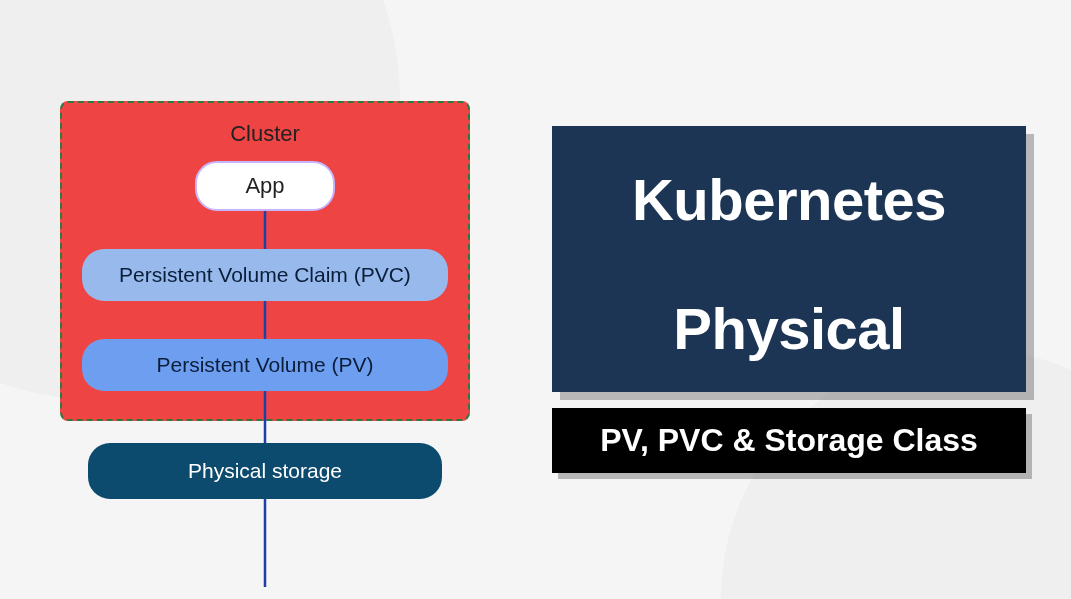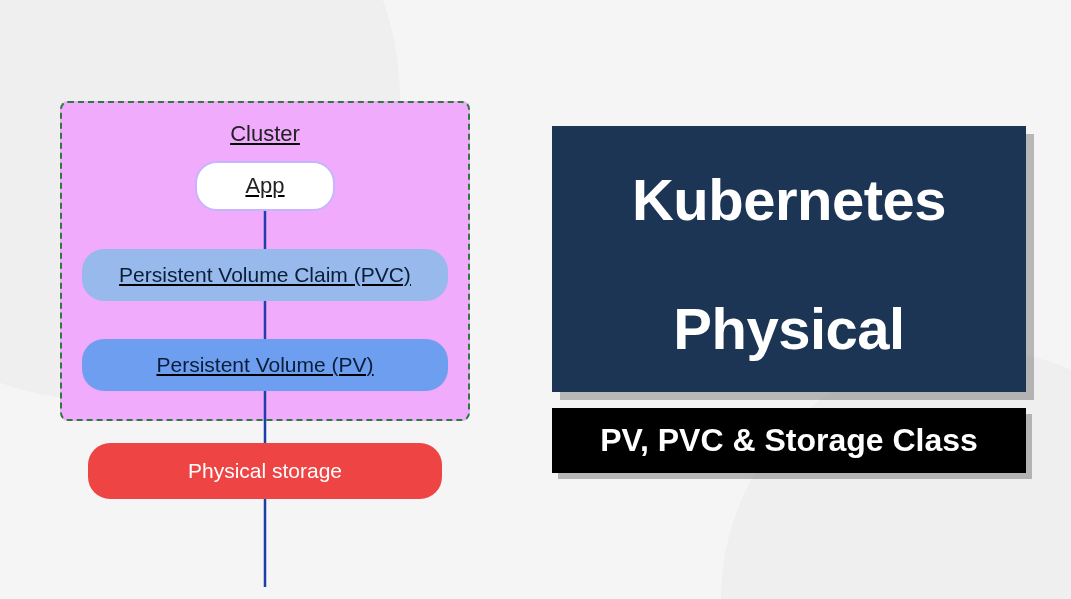--- a/index.html
+++ b/index.html
@@ -27,23 +27,22 @@
     z-index: 1;
   }
   .left-panel {
     width: 410px;
     position: relative;
   }
   .cluster-box {
     border: 2px dashed #2d7a3d;
     border-radius: 8px;
     padding: 18px 20px 28px 20px;
-    background: #f0abfc;
+    background: #ef4444;
     position: relative;
-    text-decoration: underline;
   }
   .cluster-title {
     text-align: center;
     font-size: 22px;
     color: #222;
     margin-bottom: 14px;
   }
   .app-box {
     width: 140px;
     margin: 0 auto 18px auto;
@@ -63,21 +62,21 @@
     padding: 14px 0;
     font-size: 21px;
     color: #0a1e3a;
     margin-top: 38px;
     position: relative;
     z-index: 2;
   }
   .pvc-box { background: #97b9ec; }
   .pv-box  { background: #6e9ef0; }
   .physical-box {
-    background: #ef4444;
+    background: #0c4a6e;
     color: #fff;
     border-radius: 22px;
     text-align: center;
     padding: 16px 0;
     font-size: 21px;
     margin: 22px 28px 0 28px;
     position: relative;
     z-index: 2;
   }
   .arrow-svg {

